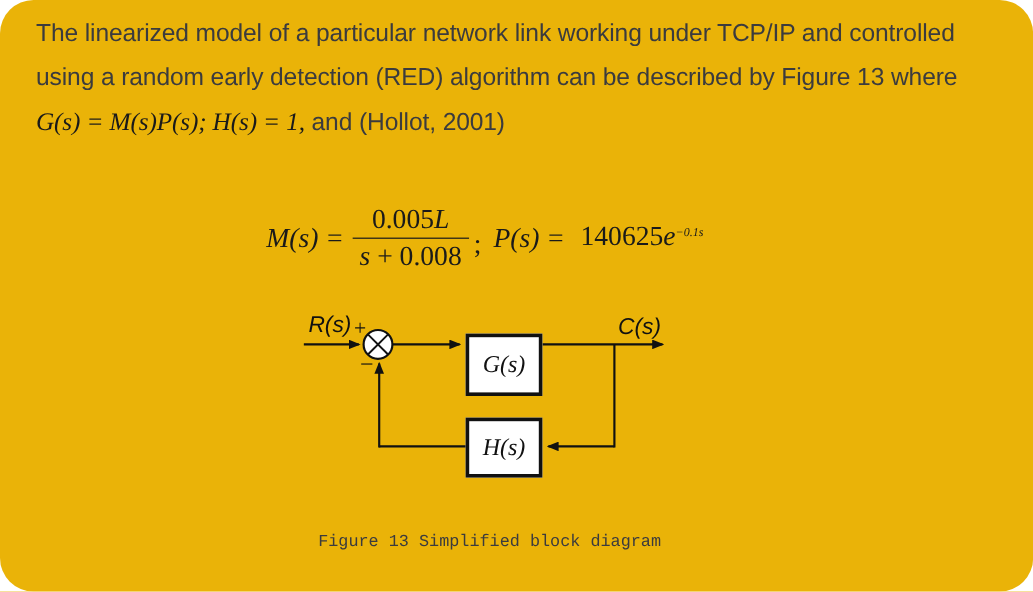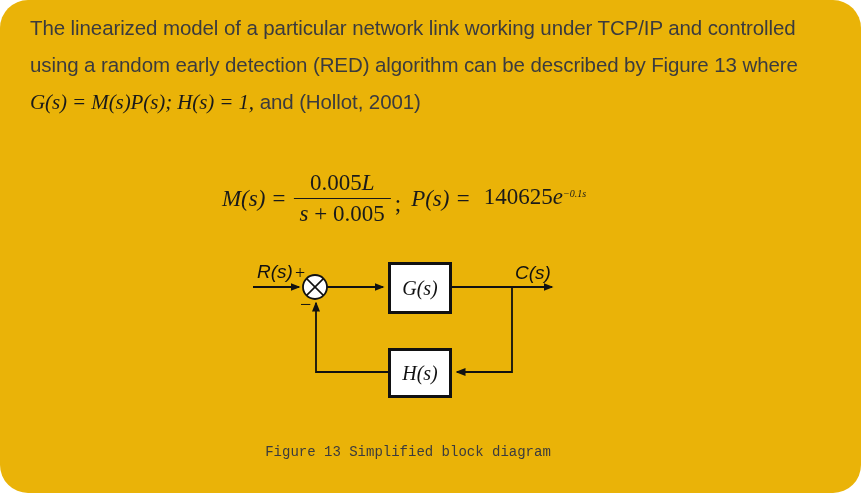--- a/index.html
+++ b/index.html
@@ -83,21 +83,21 @@
     background: #ffffff;
     box-sizing: border-box;
     display: flex;
     align-items: center;
     justify-content: center;
     font-family: "Liberation Serif", serif;
     font-style: italic;
     font-size: 20px;
     color: #111111;
   }
-  .block-g { left: 135px; top: 4px; height: 52px; }
+  .block-g { left: 135px; top: 20px; height: 52px; }
   .block-h { left: 135px; top: 90px; height: 50px; justify-content: center; }
   .dlabel {
     position: absolute;
     font-family: Liberation Sans, sans-serif;
     font-style: italic;
     font-size: 19px;
     color: #111111;
     line-height: 1;
   }
   .lbl-r { left: 4px; top: 4px; }
@@ -132,21 +132,21 @@
   <div class="para">
     <div class="pline">The linearized model of a particular network link working under TCP/IP and controlled</div>
     <div class="pline">using a random early detection (RED) algorithm can be described by Figure 13 where</div>
     <div class="pline"><span class="inline-math">G(s) = M(s)P(s);  H(s) = 1,</span><span> and (Hollot, 2001)</span></div>
   </div>
 
   <div class="equation">
     <span class="it">M(s) =</span>
     <span class="frac">
       <span class="num"><span class="up">0.005</span><span class="it">L</span></span>
-      <span class="den"><span class="it">s</span><span class="up"> + 0.005</span></span>
+      <span class="den"><span class="it">s</span><span class="up"> + 0.008</span></span>
     </span>
     <span class="up eq-sep">;</span>
     <span class="it eq-plhs">P(s) =</span>
     <span class="frac">
       <span class="num"><span class="up">140625</span><span class="it">e</span><sup class="it">−0.1s</sup></span>
     </span>
   </div>
 
   <div class="diagram">
     <svg class="wires" width="320" height="142" viewBox="0 0 320 142">

